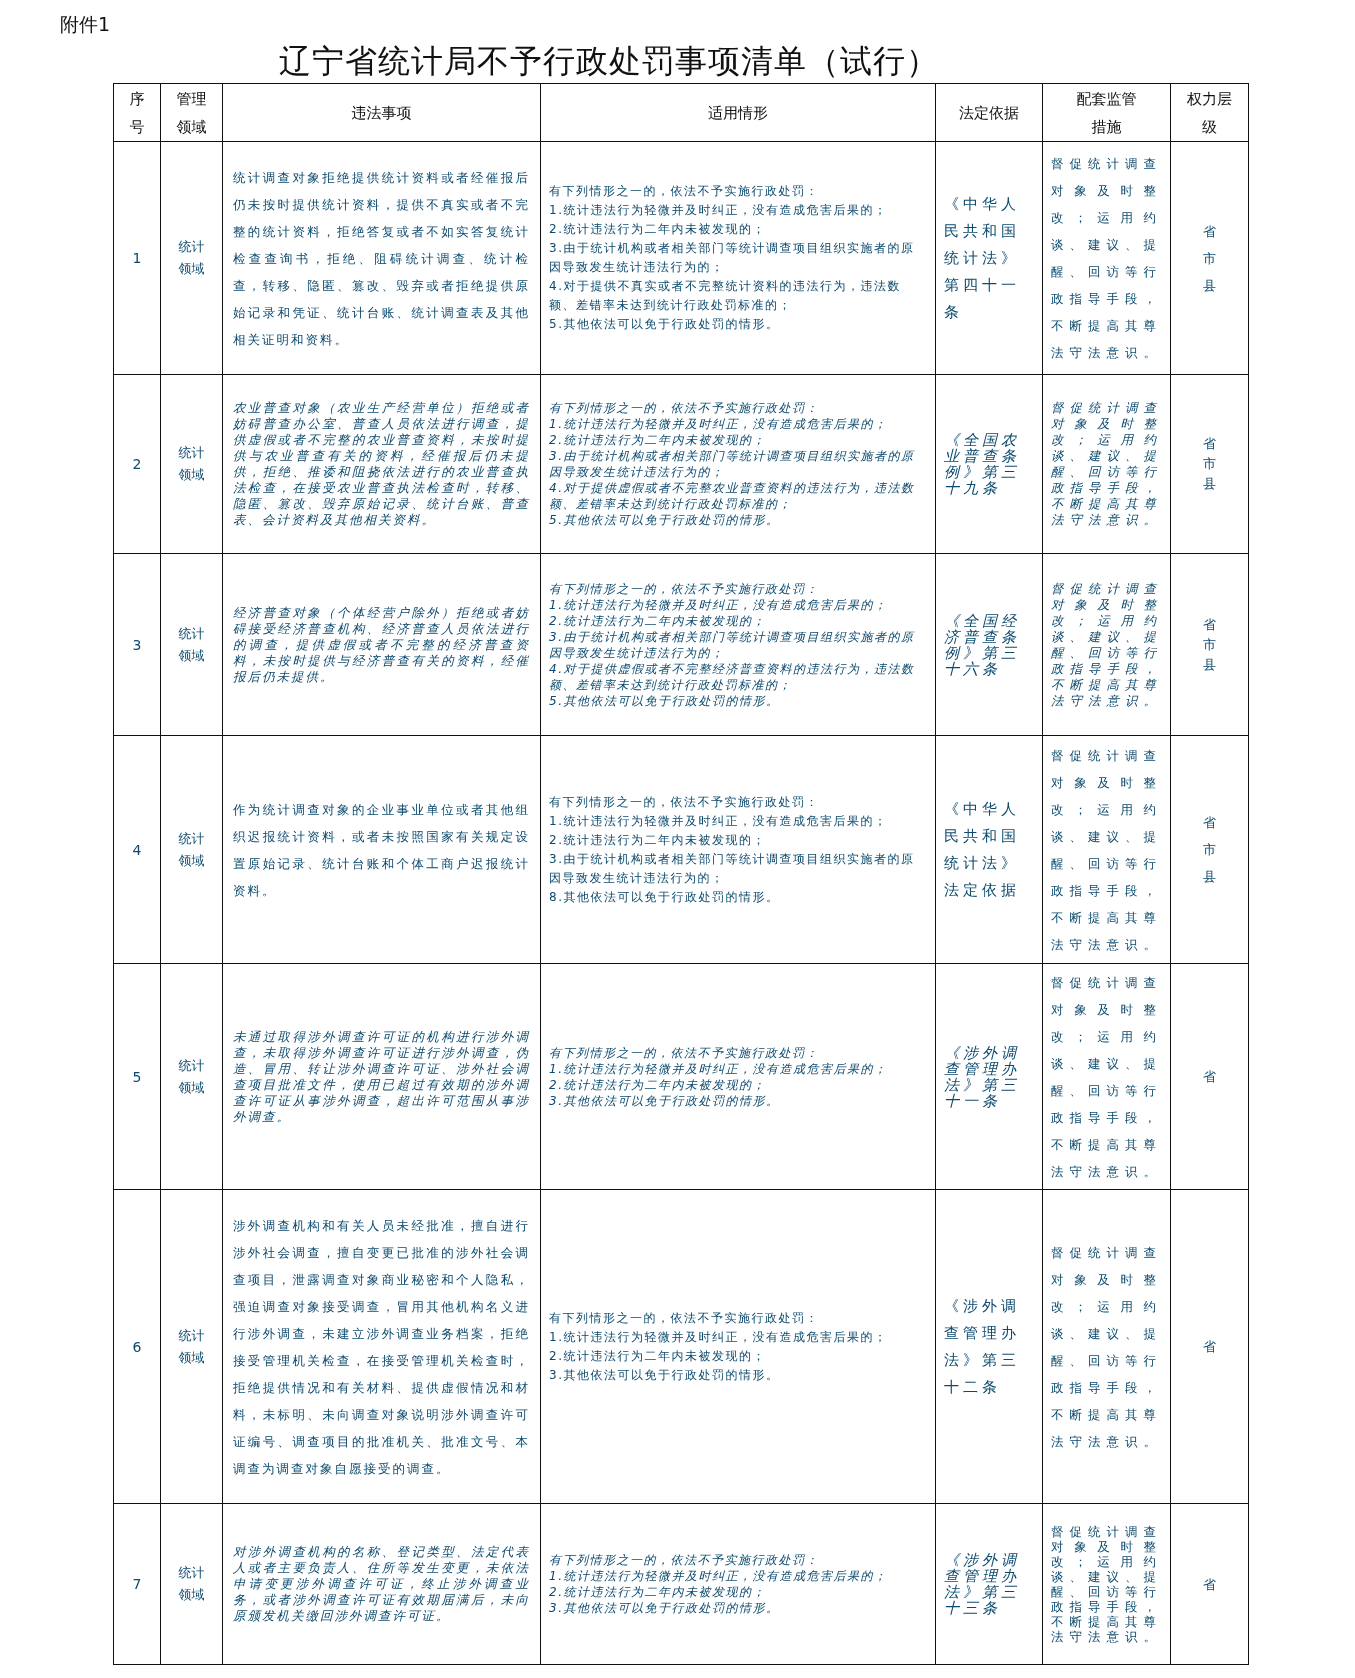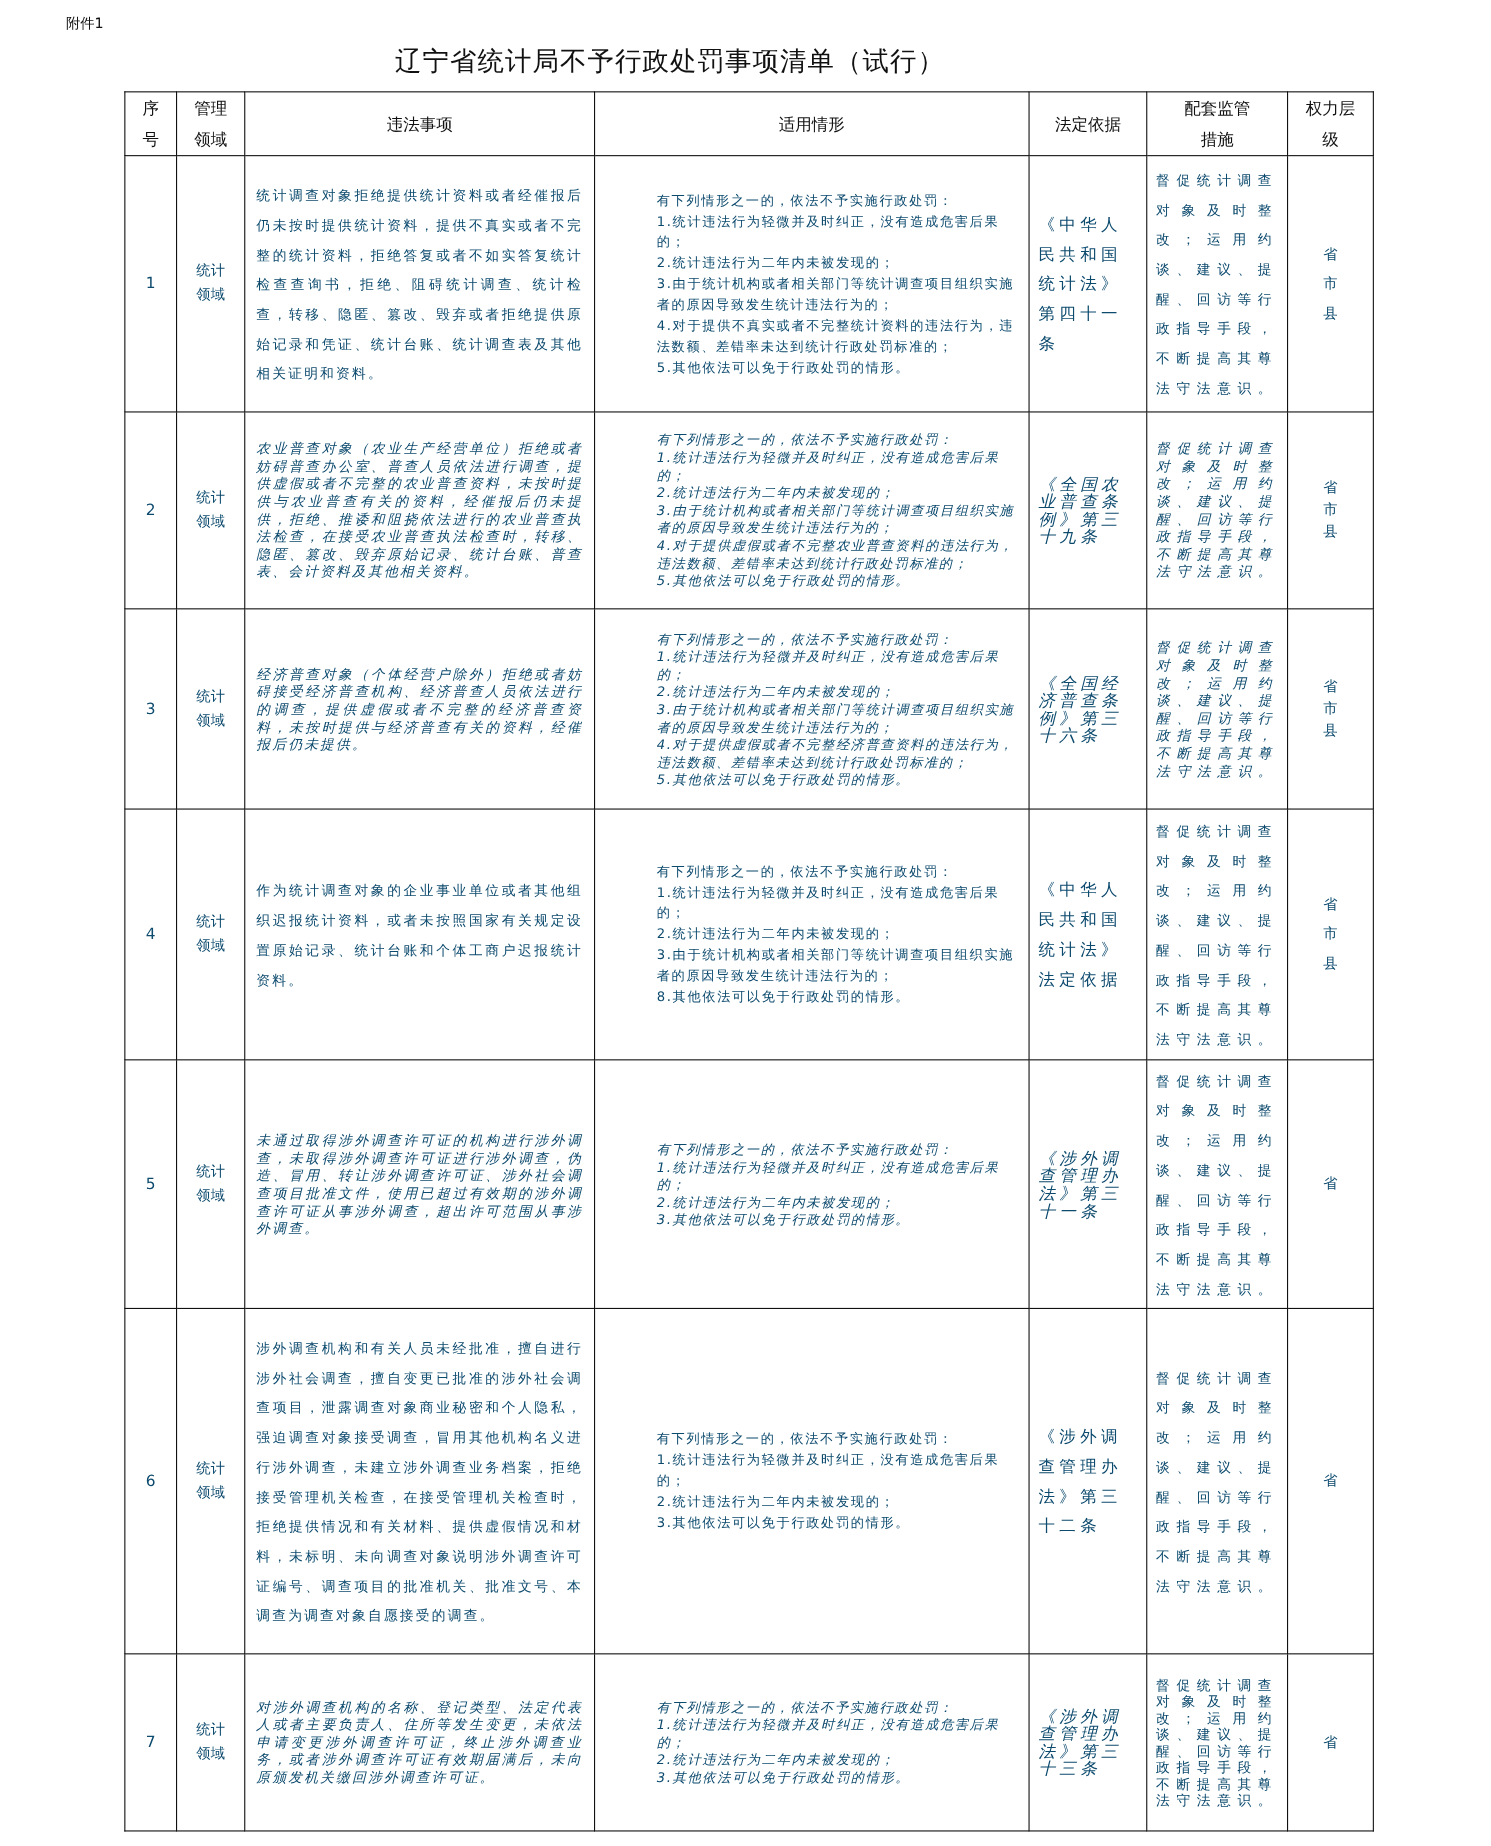--- a/index.html
+++ b/index.html
@@ -2,25 +2,25 @@
 <html><head>
 <meta charset="utf-8">
 <style>
   html, body { margin: 0; padding: 0; background: #ffffff; }
   body {
     width: 1355px; height: 1678px; position: relative; overflow: hidden;
     font-family: "DejaVu Sans", "Liberation Sans", sans-serif; color: #111;
   }
   .attachment {
     position: absolute; left: 60px; top: 12px;
-    font-size: 13px; color: #111;
+    font-size: 19px; color: #111;
   }
   .title {
     position: absolute; left: 0; top: 40px; width: 1218px; text-align: center;
-    font-size: 24px; letter-spacing: 1px; color: #111;
+    font-size: 32px; letter-spacing: 1px; color: #111;
   }
   table.list {
     position: absolute; left: 113px; top: 83px;
     width: 1135px; border-collapse: collapse; table-layout: fixed;
   }
   table.list td, table.list th {
     border: 1.5px solid #111; vertical-align: middle; padding: 0;
     color: #0c4a6e; font-weight: normal;
   }
   table.list th {
@@ -29,21 +29,21 @@
   .c-no { text-align: center; font-size: 14px; }
   .c-domain { text-align: center; font-size: 13px; line-height: 22px; color: #444; }
   .c-violation { padding: 6px 10px !important; font-size: 12.5px; letter-spacing: 2px; color: #333; text-align: justify; }
   .c-situation { padding: 6px 8px !important; font-size: 12px; letter-spacing: 1.5px; color: #333; }
   .c-basis { padding: 4px 8px !important; font-size: 15px; letter-spacing: 4px; color: #333; }
   .c-measure { padding: 4px 8px !important; font-size: 12.5px; letter-spacing: 6px; color: #333; text-align: justify; }
   .c-level { text-align: center; font-size: 13px; color: #333; }
   .lh-loose { line-height: 27px; }
   .lh-mid { line-height: 19px; }
   .lh-tight { line-height: 16px; font-style: italic; }
-  .sit-line { display: block; margin-left: 48px; }
+  .sit-line { display: block; }
   .level-line { display: block; line-height: 27px; }
   .vert { display: block; }
 </style>
 </head>
 <body>
 
 <div class="attachment">附件1</div>
 <div class="title">辽宁省统计局不予行政处罚事项清单（试行）</div>
 
 <table class="list">

